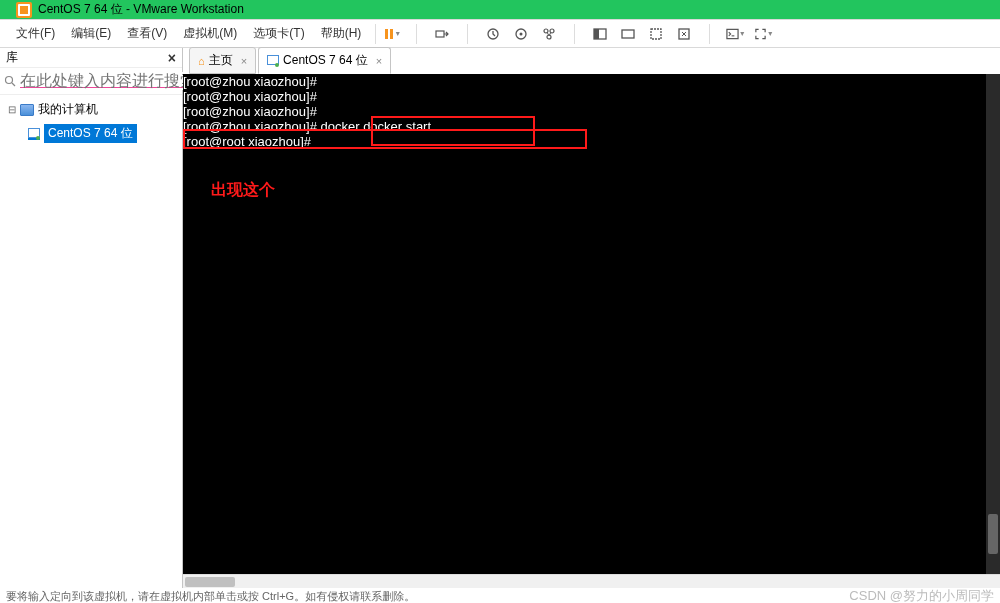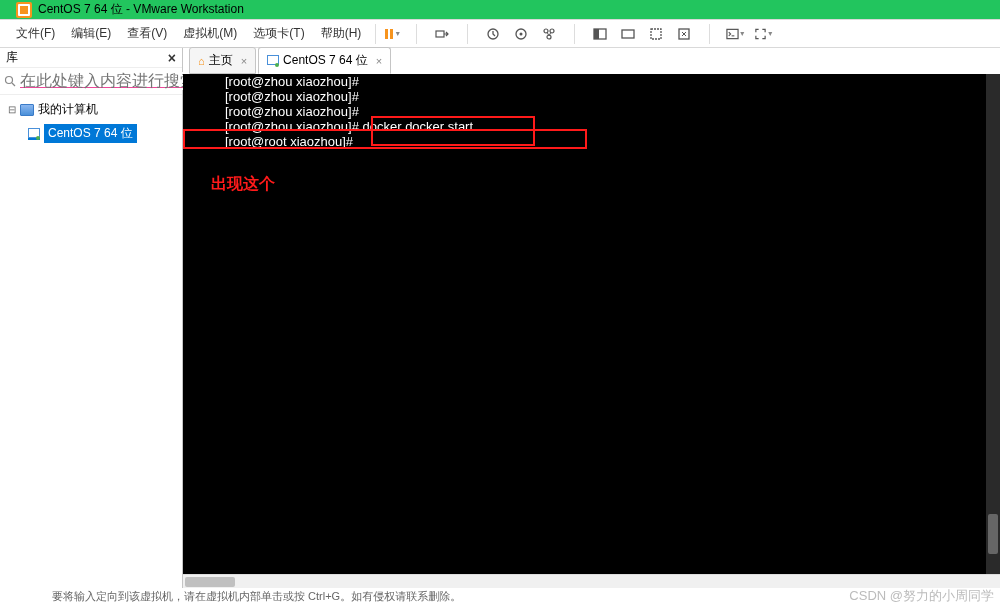--- a/index.html
+++ b/index.html
@@ -52,32 +52,32 @@
     .tab.inactive { background: #f5f5f5; }
     .tab.active { border-bottom: 1px solid #fff; }
     .tab .home-icon { color: #f7941e; font-size: 11px; }
     .tab .vm-tab-icon { width: 12px; height: 12px; position: relative; }
     .tab .vm-tab-icon::before { content: ""; position: absolute; width: 10px; height: 8px; background: #fff; border: 1px solid #4a90d9; top: 0; left: 0; }
     .tab .vm-tab-icon::after { content: ""; position: absolute; width: 4px; height: 4px; background: #4caf50; border-radius: 50%; bottom: 0; right: 0; }
     .tab .tab-close { color: #888; font-size: 11px; margin-left: 4px; cursor: pointer; }
     
     
     .terminal { flex: 1; background: #000; font-family: "Courier New", monospace; font-size: 13px; line-height: 15px; padding: 0; position: relative; overflow: hidden; }
-    .term-line { white-space: pre; color: #fff; margin-left: 42px; }
+    .term-line { white-space: pre; color: #fff; }
     .highlight-box1 { position: absolute; border: 2px solid #ff1a1a; top: 42px; left: 188px; width: 164px; height: 30px; }
     .highlight-box2 { position: absolute; border: 2px solid #ff1a1a; top: 55px; left: 0; width: 404px; height: 20px; }
-    .annotation { position: absolute; color: #ff1a1a; font-family: "Microsoft YaHei", sans-serif; font-size: 16px; font-weight: bold; top: 102px; left: 28px; }
+    .annotation { position: absolute; color: #ff1a1a; font-family: "Microsoft YaHei", sans-serif; font-size: 16px; font-weight: bold; top: 108px; left: 28px; }
     .term-scrollbar { position: absolute; right: 0; top: 0; width: 14px; height: 100%; background: #2a2a2a; }
     .term-scrollbar-thumb { position: absolute; width: 10px; right: 2px; bottom: 20px; height: 40px; background: #666; border-radius: 2px; }
 
     .bottom-scroll { height: 14px; background: #f0f0f0; display: flex; position: relative; border-top: 1px solid #ddd; }
     .bottom-scroll::before { content: ""; position: absolute; left: 2px; width: 50px; height: 10px; top: 2px; background: #c0c0c0; border-radius: 2px; }
     
     
-    .statusbar { height: 16px; font-size: 11px; color: #666; display: flex; align-items: center; padding: 0 6px; background: #fff; margin-left: 46px; }
+    .statusbar { height: 16px; font-size: 11px; color: #666; display: flex; align-items: center; padding: 0 6px; background: #fff; }
     .statusbar .watermark { position: absolute; right: 6px; font-size: 13px; color: rgba(150,150,150,0.65); }
     
     svg { display: block; }
   </style>
 </head>
 <body>
 
 <div class="titlebar">
   <span class="app-icon"></span>
   <span class="title-text">CentOS 7 64 位 - VMware Workstation</span>

